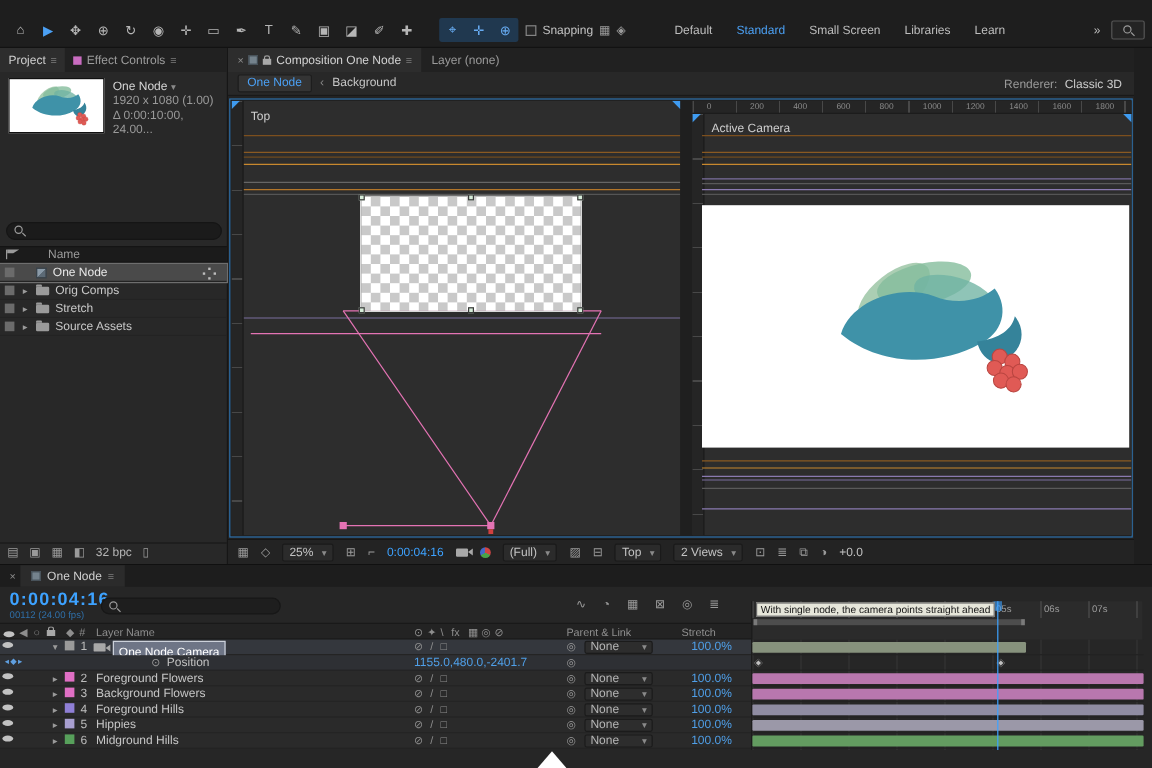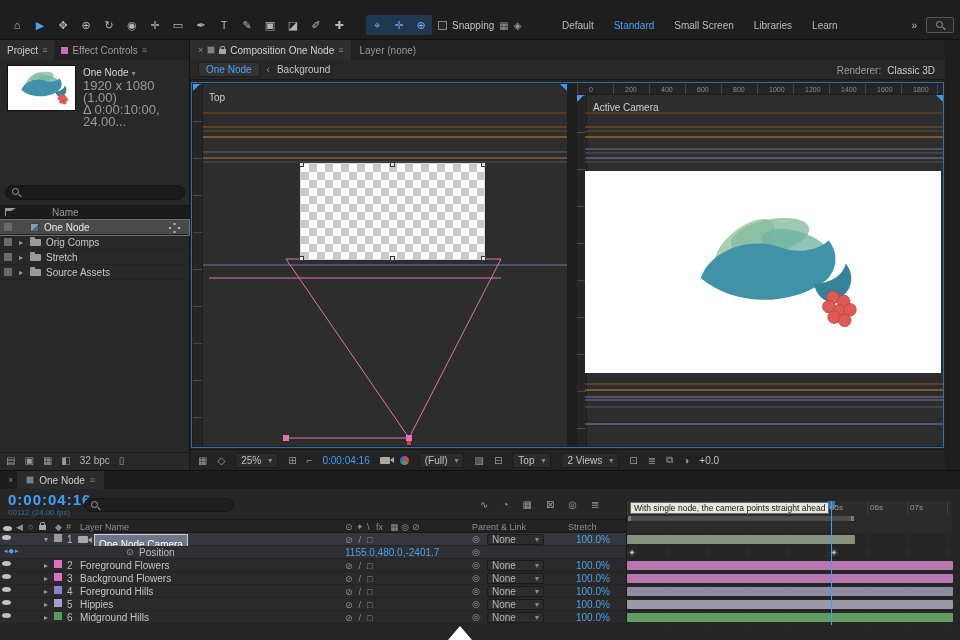--- a/index.html
+++ b/index.html
@@ -30,28 +30,28 @@
 #project{position:absolute;left:0;top:40px;width:190px;height:430px;background:#282828;border-right:1px solid #161616}
 .ptabs{position:absolute;left:0;top:0;width:100%;height:20px;background:#212121;display:flex;align-items:stretch}
 .ptab{display:flex;align-items:center;gap:4px;padding:0 7px;color:#9c9c9c;white-space:nowrap}
 .ptab.active{background:#2d2d2d;color:#cfcfcf}
 .menu-ic{color:#7c7c7c;font-size:9px}
 .fx-sq{width:7px;height:7px;background:#c96cc0}
 .pprev{position:absolute;left:0;top:21px;width:100%;height:56px;display:flex;gap:7px;padding:4px 0 0 7px}
 .thumb{width:80px;height:46px;background:#fff;border:1px solid #111;display:flex;align-items:center;justify-content:center;overflow:hidden}
 .pinfo{padding-top:2px;line-height:12px}
 .pi-title{color:#d6d6d6}
-.pi-line{color:#9a9a9a;font-size:13px}
+.pi-line{color:#9a9a9a;font-size:10px}
 .ddar{color:#8a8a8a;font-size:8px;margin-left:3px}
 .psearch{position:absolute;left:5px;top:145px;width:180px;height:15px;background:#1b1b1b;border:1px solid #151515;border-radius:8px;display:flex;align-items:center;padding-left:5px}
 .phead{position:absolute;left:0;top:165px;width:100%;height:14px;background:#1b1b1b;border-top:1px solid #141414;border-bottom:1px solid #141414;display:flex;align-items:center;gap:6px;padding-left:5px;color:#9a9a9a}
 .flag{width:7px;height:8px;position:relative}
 .flag::before{content:"";position:absolute;left:0;top:0;width:1px;height:8px;background:#9a9a9a}
 .flag::after{content:"";position:absolute;left:1px;top:0;border-top:3px solid #9a9a9a;border-right:5px solid transparent;width:5px}
-.phname{margin-left:34px}
+.phname{margin-left:22px}
 #project-list{position:absolute;left:0;top:180px;width:100%}
 .prow{position:relative;height:15px;display:flex;align-items:center;gap:5px;padding-left:4px;border-bottom:1px solid #232323}
 .prow.sel{background:#4a4a4a;outline:1px solid #6e6e6e}
 .pswatch{width:8px;height:8px;background:#6b6b6b}
 .ptwirl{width:8px;color:#9a9a9a;font-size:8px;text-align:center}
 .folder{position:relative;width:11px;height:7px;background:#9a9a9a;border-radius:1px;flex:none}
 .folder::before{content:"";position:absolute;left:0;top:-2px;width:5px;height:2px;background:#9a9a9a;border-radius:1px 1px 0 0}
 .compicon{width:9px;height:9px;flex:none;background:linear-gradient(135deg,#8a9aa8 50%,#5c6a76 50%);border:1px solid #38424a}
 .plabel{color:#c8c8c8;white-space:nowrap}
 .prow.sel .plabel{color:#e8e8e8}

